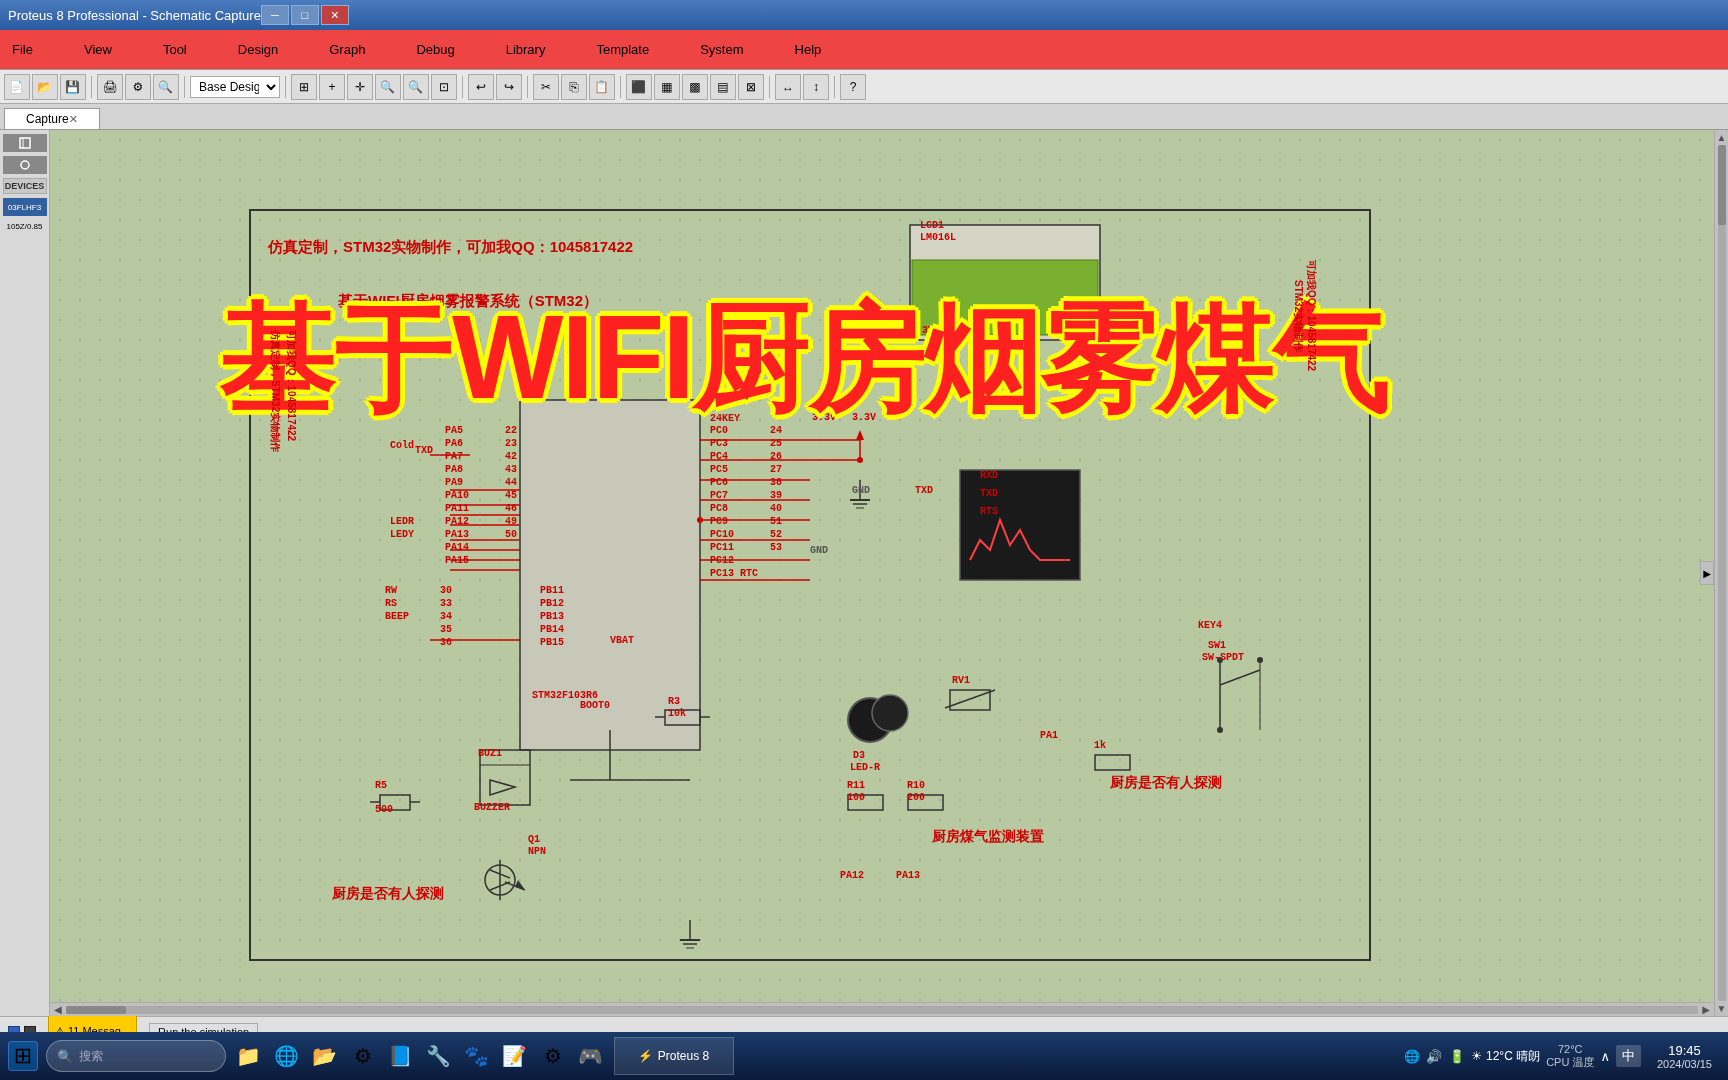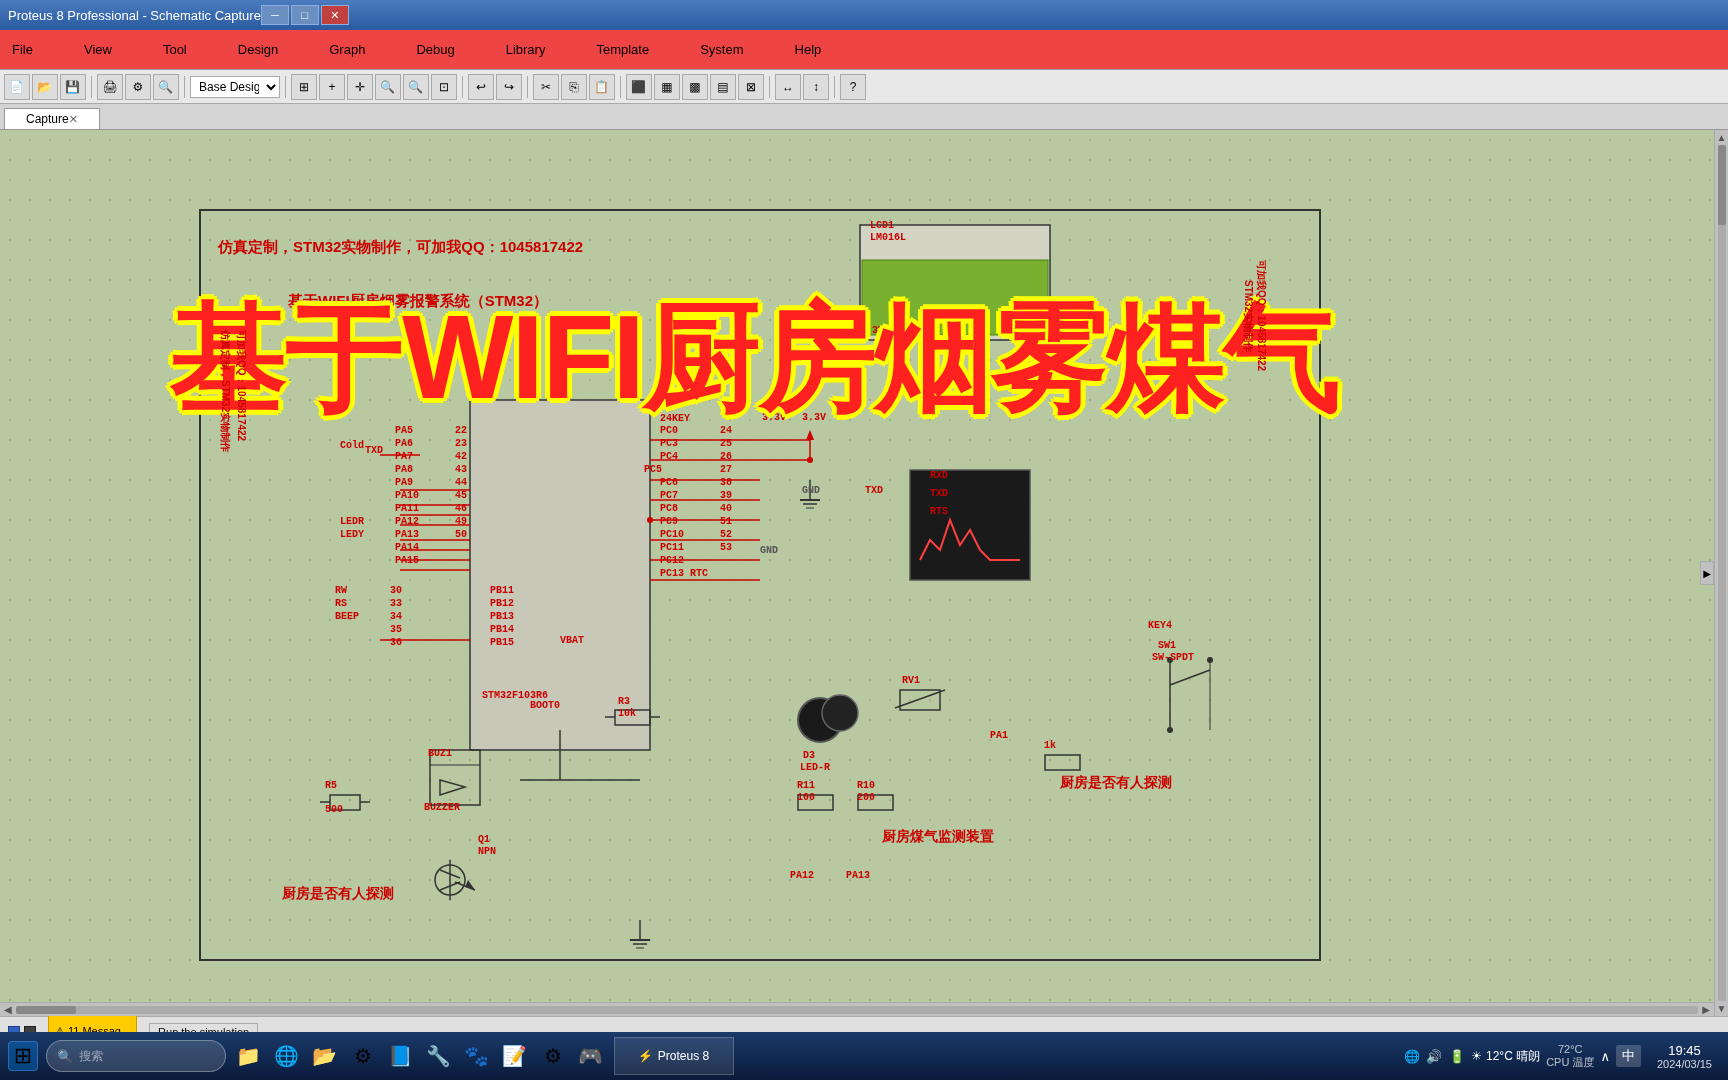--- a/index.html
+++ b/index.html
@@ -359,20 +359,41 @@
 
 <div id="tab-bar">
   <div class="tab active">
     <span>Capture</span>
     <span class="tab-close">✕</span>
   </div>
 </div>
 
 <div id="main-layout" style="height: 886px; display: flex;">
 
+  <div id="left-panel">
+
+    <div style="width:44px; height:18px; background:#888; margin-bottom:2px; display:flex; align-items:center; justify-content:center;">
+      <svg width="12" height="12">
+          <rect x="1" y="1" width="10" height="10" fill="none" stroke="white" stroke-width="1.5"></rect>
+          <line x1="4" y1="1" x2="4" y2="11" stroke="white" stroke-width="1"></line>
+        </svg>
+    </div>
+    <div style="width:44px; height:18px; background:#888; margin-bottom:2px; display:flex; align-items:center; justify-content:center;">
+      <svg width="12" height="12">
+          <circle cx="6" cy="6" r="4" fill="none" stroke="white" stroke-width="1.5"></circle>
+        </svg>
+    </div>
+
+    <div class="side-panel-section">DEVICES</div>
+    <div class="side-panel-item">
+      <span style="font-size:8px;">03FLHF3</span>
+    </div>
+
+    <div class="coord-display">105Z/0.85</div>
+  </div>
 
   <div id="canvas-area">
 
     <div id="schematic-content">
 
       <svg id="wire-svg">
 
         <rect x="200" y="80" width="1120" height="750" fill="none" stroke="#333" stroke-width="2"></rect>
 
         <rect x="470" y="270" width="180" height="350" fill="#c8c8b8" stroke="#333" stroke-width="1.5"></rect>
@@ -479,21 +500,21 @@
       <div class="component-text" style="left:395px; top:386px;">PA12</div>
       <div class="component-text" style="left:395px; top:399px;">PA13</div>
       <div class="component-text" style="left:395px; top:412px;">PA14</div>
       <div class="component-text" style="left:395px; top:425px;">PA15</div>
       <div class="component-text" style="left:340px; top:386px;text-align:center;">LEDR</div>
       <div class="component-text" style="left:340px; top:399px;">LEDY</div>
 
       <div class="component-text" style="left:660px; top:295px;">PC0</div>
       <div class="component-text" style="left:660px; top:308px;">PC3</div>
       <div class="component-text" style="left:660px; top:321px;">PC4</div>
-      <div class="component-text" style="left:644px; top:334px;">PC5</div>
+      <div class="component-text" style="left:660px; top:334px;">PC5</div>
       <div class="component-text" style="left:660px; top:347px;">PC6</div>
       <div class="component-text" style="left:660px; top:360px;">PC7</div>
       <div class="component-text" style="left:660px; top:373px;">PC8</div>
       <div class="component-text" style="left:660px; top:386px;">PC9</div>
       <div class="component-text" style="left:660px; top:399px;">PC10</div>
       <div class="component-text" style="left:660px; top:412px;">PC11</div>
       <div class="component-text" style="left:660px; top:425px;">PC12</div>
       <div class="component-text" style="left:660px; top:438px;">PC13 RTC</div>
 
       <div class="component-text" style="left:660px; top:283px;">24KEY</div>

